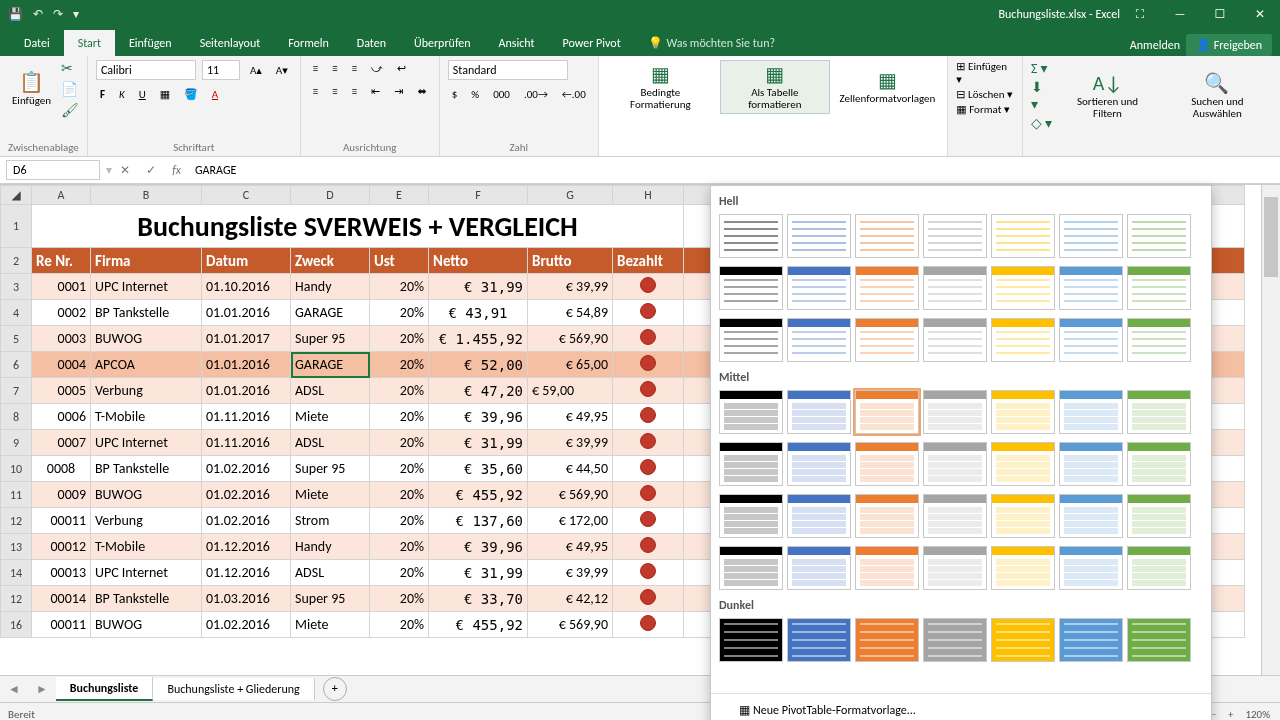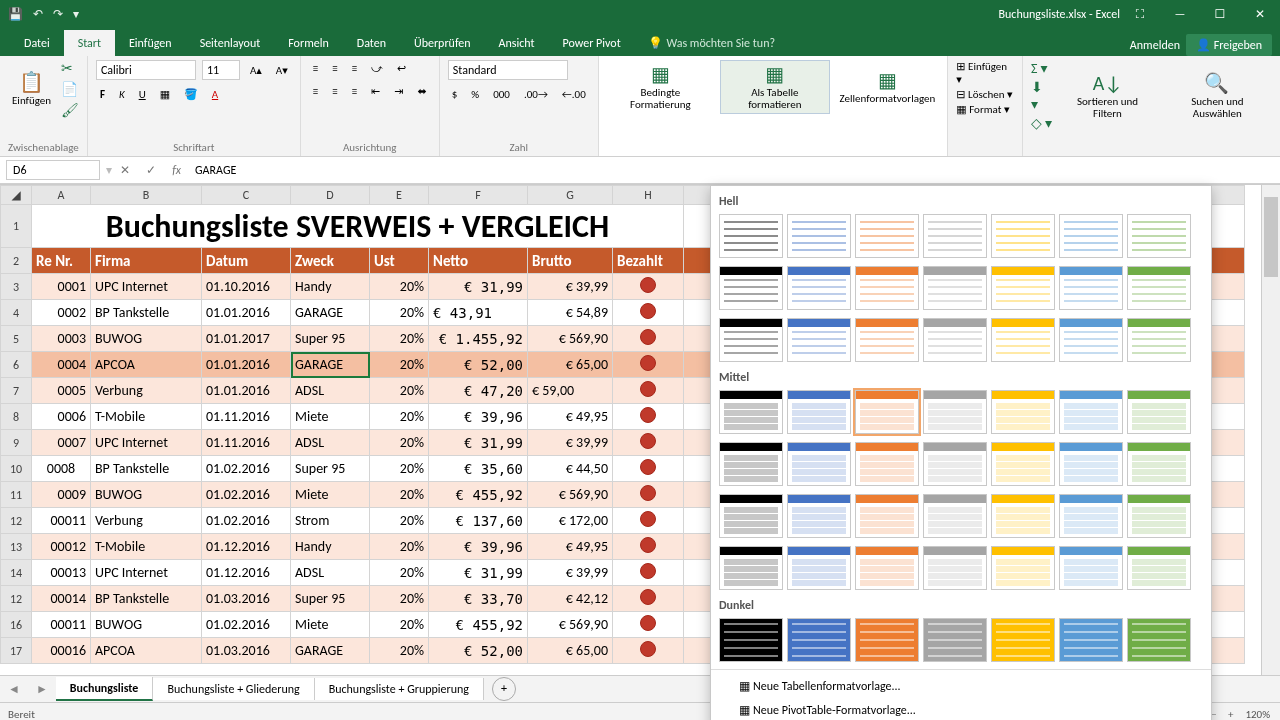--- a/index.html
+++ b/index.html
@@ -27,21 +27,21 @@
   .formula{display:flex;align-items:center;border-bottom:1px solid #d0d0d0;height:26px}
   .namebox{border:1px solid #ccc;width:80px;padding:2px 6px;margin:2px 6px}
   .fx{color:#777;padding:0 8px}
   .fxval{padding:2px 6px;flex:1}
   .sheet{position:relative;display:flex;height:calc(720px - 28px - 28px - 100px - 26px - 26px - 22px);border-top:1px solid #ccc}
   table{border-collapse:collapse;table-layout:fixed}
   th,td{border:1px solid #d4d4d4;padding:0;height:25px;font-size:14px;font-family:Calibri;overflow:hidden;white-space:nowrap}
   th{background:#e6e6e6;font-weight:normal;color:#444;font-size:12px}
   th.colh{height:18px}
   th.rowh{width:30px;text-align:center;font-size:12px}
-  .title-row td{font-size:32px;font-weight:bold;text-align:center;height:42px}
+  .title-row td{font-size:28px;font-weight:bold;text-align:center;height:42px}
   .hdr td{background:#c55a2b;color:#fff;font-weight:bold;padding:0 4px;font-size:15px}
   td.c{padding:0 4px}
   tr.odd td{background:#fce6db}
   tr.even td{background:#fff}
   tr.hl td{background:#f4bfa2}
   td.sel{outline:2px solid #1a7a3c;outline-offset:-2px}
   .dot{width:14px;height:14px;border-radius:50%;background:#c0392b;display:inline-block;border:1px solid #a5281b}
   .gallery{position:absolute;left:710px;top:0;width:500px;height:540px;background:#fff;border:1px solid #c8c8c8;box-shadow:0 4px 12px rgba(0,0,0,.25);z-index:10;display:flex;flex-direction:column}
   .gallery .scroll{overflow-y:auto;flex:1;padding:4px 6px}
   .gsec{font-weight:bold;color:#555;padding:4px 2px 2px}
@@ -266,21 +266,21 @@
             <td class="c" style="text-align:center"><span class="dot"></span></td>
             <td></td>
           </tr>
           <tr class="even">
             <th class="rowh">4</th>
             <td class="c" style="text-align:right">0002</td>
             <td class="c">BP Tankstelle</td>
             <td class="c">01.01.2016</td>
             <td class="c">GARAGE</td>
             <td class="c" style="text-align:right">20%</td>
-            <td class="c" style="text-align:left;font-family:monospace">€      43,91</td>
+            <td class="c" style="text-align:center;font-family:monospace">€      43,91</td>
             <td class="c" style="text-align:right">€ 54,89</td>
             <td class="c" style="text-align:center"><span class="dot"></span></td>
             <td></td>
           </tr>
           <tr class="odd">
             <th class="rowh">5</th>
             <td class="c" style="text-align:right">0003</td>
             <td class="c">BUWOG</td>
             <td class="c">01.01.2017</td>
             <td class="c">Super 95</td>
@@ -412,32 +412,20 @@
           </tr>
           <tr class="even">
             <th class="rowh">16</th>
             <td class="c" style="text-align:right">00011</td>
             <td class="c">BUWOG</td>
             <td class="c">01.02.2016</td>
             <td class="c">Miete</td>
             <td class="c" style="text-align:right">20%</td>
             <td class="c" style="text-align:right;font-family:monospace">€    455,92</td>
             <td class="c" style="text-align:right">€ 569,90</td>
-            <td class="c" style="text-align:center"><span class="dot"></span></td>
-            <td></td>
-          </tr>
-          <tr class="odd">
-            <th class="rowh">17</th>
-            <td class="c" style="text-align:right">00016</td>
-            <td class="c">APCOA</td>
-            <td class="c">01.03.2016</td>
-            <td class="c">GARAGE</td>
-            <td class="c" style="text-align:right">20%</td>
-            <td class="c" style="text-align:right;font-family:monospace">€      52,00</td>
-            <td class="c" style="text-align:right">€ 65,00</td>
             <td class="c" style="text-align:center"><span class="dot"></span></td>
             <td></td>
           </tr>
         </tbody>
       </table>
   </div>
   <div class="vsb">
       <div class="th"></div>
     </div>
 
@@ -856,32 +844,30 @@
             <div class="hband" style="background: rgb(112, 173, 71);"></div>
             <div class="line" style="top: 4px; background: rgba(255, 255, 255, 0.5);"></div>
             <div class="line" style="top: 12px; background: rgba(255, 255, 255, 0.5);"></div>
             <div class="line" style="top: 20px; background: rgba(255, 255, 255, 0.5);"></div>
             <div class="line" style="top: 28px; background: rgba(255, 255, 255, 0.5);"></div>
             <div class="line" style="top: 36px; background: rgba(255, 255, 255, 0.5);"></div>
           </div>
         </div>
     </div>
     <div class="footer">
-      <div>▦  <span>Neue Tabellenformatvorlage...</span></div>
       <div>▦  <span>Neue PivotTable-Formatvorlage...</span></div>
     </div>
   </div>
 </div>
 
 <div class="tabs">
   <span class="nav">◄</span>
   <span class="nav">►</span>
   <div class="stab active">Buchungsliste</div>
   <div class="stab">Buchungsliste + Gliederung</div>
-  <div class="stab">Buchungsliste + Gruppierung</div>
   <div class="plus">+</div>
 </div>
 
 <div class="status">
   <div class="l">Bereit</div>
   <div class="r">
     <span>▦</span>
     <span>▤</span>
     <span>▥</span>
     <span>−</span>

